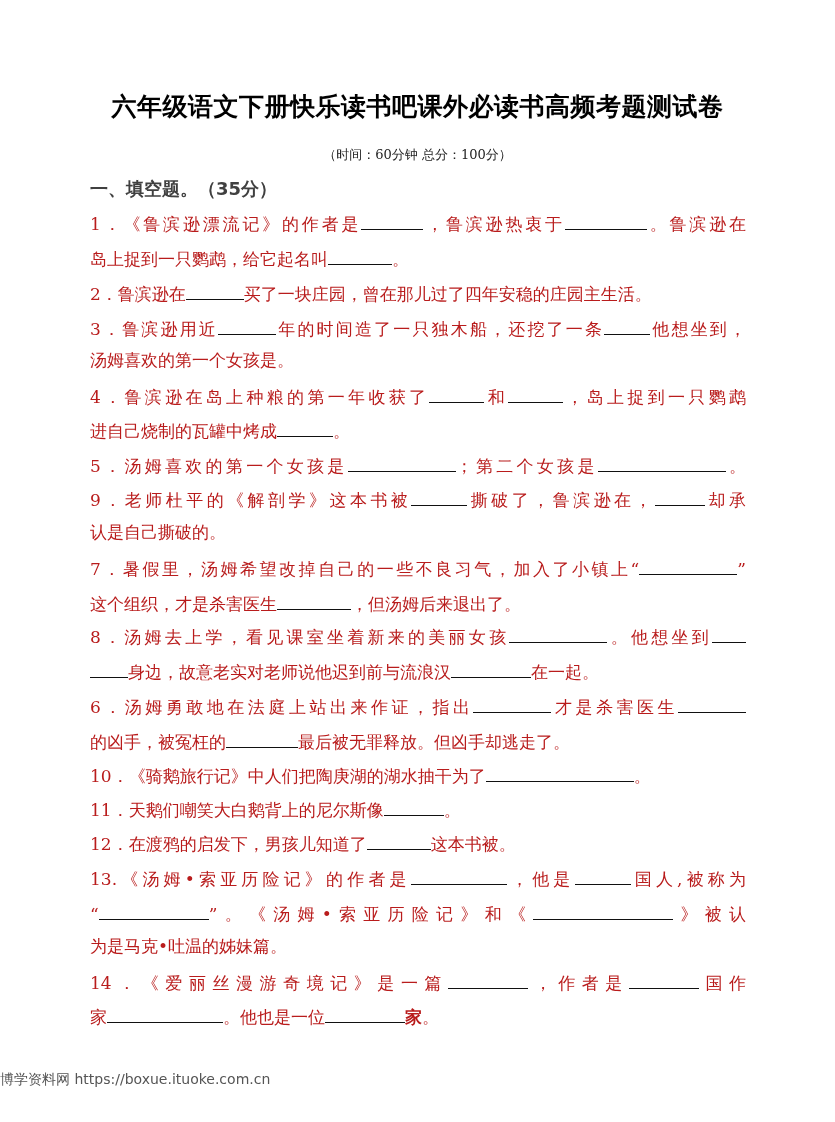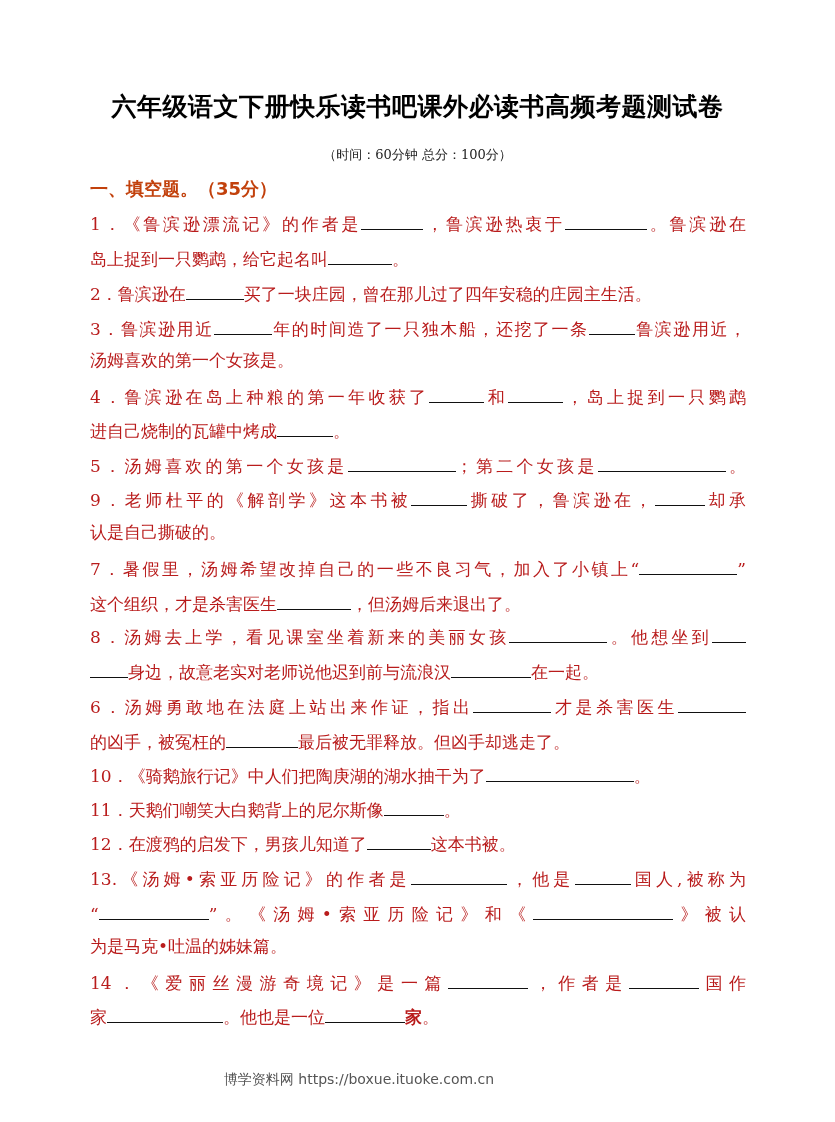--- a/index.html
+++ b/index.html
@@ -3,41 +3,41 @@
 <meta charset="utf-8">
 <style>
   html, body { margin: 0; padding: 0; background: #ffffff; }
   body { width: 835px; height: 1122px; position: relative; overflow: hidden;
          font-family: "DejaVu Serif", "Liberation Serif", serif; color: #111; }
   .title { position: absolute; left: 0; width: 835px; top: 90px; text-align: center;
            font-family: "DejaVu Sans", sans-serif; font-weight: bold; font-size: 25px; letter-spacing: 0.5px; color: #000; }
   .subtitle { position: absolute; left: 0; width: 835px; top: 146px; text-align: center;
               font-size: 13px; color: #222; }
   .section { position: absolute; left: 90px; top: 177px; font-family: "DejaVu Sans", sans-serif;
-             font-weight: bold; font-size: 18px; color: #c2410c; }
+             font-weight: bold; font-size: 18px; color: #404040; }
   .line { position: absolute; left: 90px; width: 656px; font-size: 17px; line-height: 22px; white-space: nowrap; color: #b91c1c; }
   .line.justify { text-align: justify; text-align-last: justify; }
   .blank { display: inline-block; border-bottom: 1px solid #111; height: 18px; vertical-align: baseline; }
   .bold { font-weight: bold; }
-  .footer { position: absolute; left: 0; width: 718px; top: 1071px; text-align: center;
+  .footer { position: absolute; left: 0; width: 718px; top: 1071px; 
             font-family: "DejaVu Sans", sans-serif; font-size: 14px; color: #555; }
 </style>
 </head>
 <body>
 
 <div class="title">六年级语文下册快乐读书吧课外必读书高频考题测试卷</div>
 <div class="subtitle">（时间：60分钟  总分：100分）</div>
 <div class="section">一、填空题。（35分）</div>
 
 <div class="line justify" style="top:211px"><span>1．《鲁滨逊漂流记》的作者是</span><span class="blank" style="width:62px"></span><span>，鲁滨逊热衷于</span><span class="blank" style="width:82px"></span><span>。鲁滨逊在</span></div>
 <div class="line" style="top:246px"><span>岛上捉到一只鹦鹉，给它起名叫</span><span class="blank" style="width:64px"></span><span>。</span></div>
 
 <div class="line" style="top:281px"><span>2．鲁滨逊在</span><span class="blank" style="width:58px"></span><span>买了一块庄园，曾在那儿过了四年安稳的庄园主生活。</span></div>
 
-<div class="line justify" style="top:316px"><span>3．鲁滨逊用近</span><span class="blank" style="width:58px"></span><span>年的时间造了一只独木船，还挖了一条</span><span class="blank" style="width:46px"></span><span>鲁滨逊用近，</span></div>
+<div class="line justify" style="top:316px"><span>3．鲁滨逊用近</span><span class="blank" style="width:58px"></span><span>年的时间造了一只独木船，还挖了一条</span><span class="blank" style="width:46px"></span><span>他想坐到，</span></div>
 <div class="line" style="top:349px"><span>汤姆喜欢的第一个女孩是。</span></div>
 
 <div class="line justify" style="top:384px"><span>4．鲁滨逊在岛上种粮的第一年收获了</span><span class="blank" style="width:55px"></span><span>和</span><span class="blank" style="width:55px"></span><span>，岛上捉到一只鹦鹉</span></div>
 <div class="line" style="top:418px"><span>进自己烧制的瓦罐中烤成</span><span class="blank" style="width:56px"></span><span>。</span></div>
 
 <div class="line justify" style="top:453px"><span>5．汤姆喜欢的第一个女孩是</span><span class="blank" style="width:108px"></span><span>；第二个女孩是</span><span class="blank" style="width:128px"></span><span>。</span></div>
 
 <div class="line justify" style="top:487px"><span>9．老师杜平的《解剖学》这本书被</span><span class="blank" style="width:56px"></span><span>撕破了，鲁滨逊在，</span><span class="blank" style="width:50px"></span><span>却承</span></div>
 <div class="line" style="top:521px"><span>认是自己撕破的。</span></div>
 

